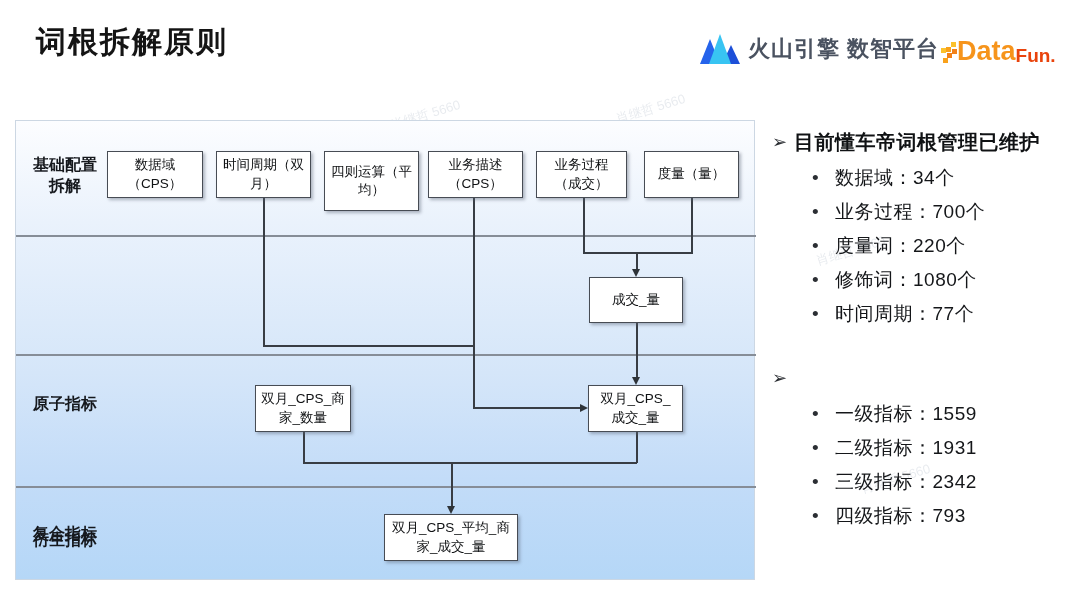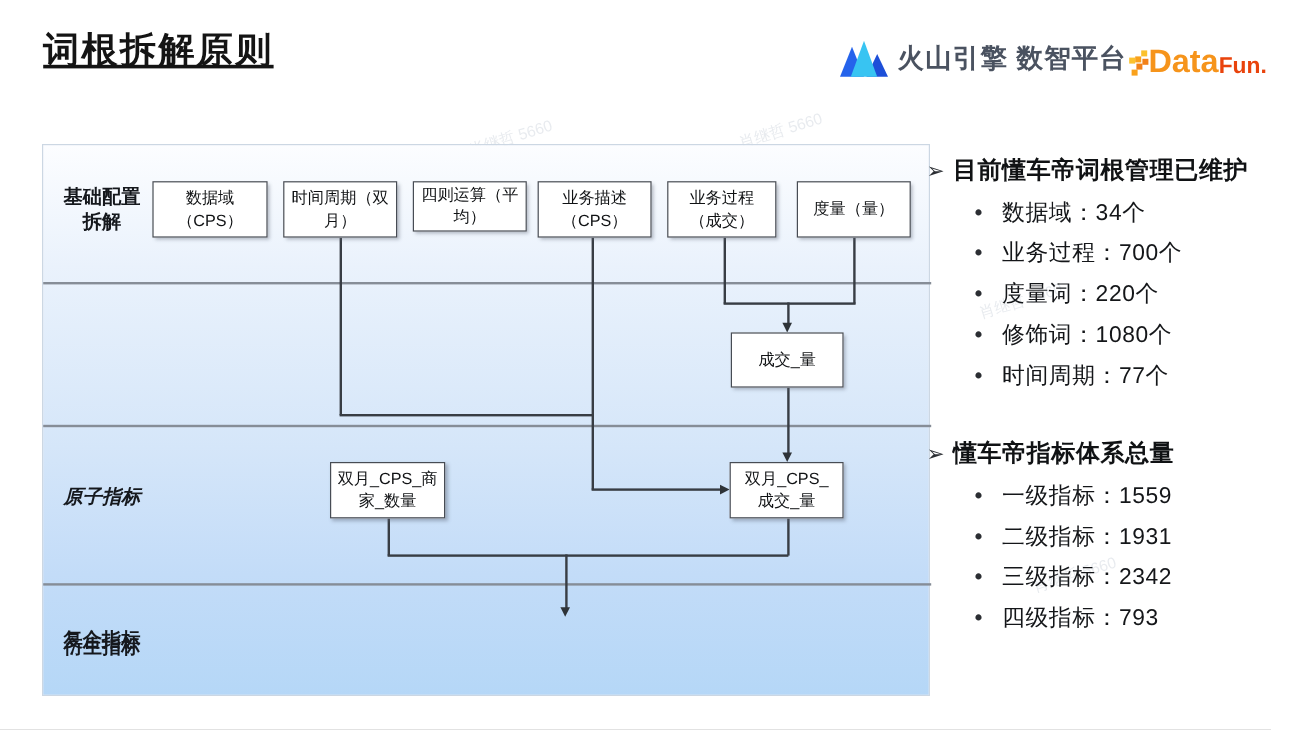--- a/index.html
+++ b/index.html
@@ -4,39 +4,38 @@
 <style>
   * { margin:0; padding:0; box-sizing:border-box; }
   body { background:#888; font-family:"Liberation Sans","DejaVu Sans",sans-serif; }
   .slide {
     position:relative; width:1080px; height:608px; background:#ffffff;
     overflow:hidden; margin:0 auto;
   }
   
   .slide-title {
     position:absolute; left:36px; top:22px; font-size:30px; font-weight:600;
-    color:#141414; letter-spacing:2px;text-decoration:underline;
+    color:#141414; letter-spacing:2px;
   }
   .volcano-logo { position:absolute; left:698px; top:32px; display:flex; align-items:center; gap:8px; }
   .volcano-text { font-size:22px; font-weight:700; color:#4a5260; letter-spacing:1px; white-space:nowrap; }
   .datafun-logo { position:absolute; left:940px; top:36px; display:flex; align-items:flex-end; }
   .df-dots { position:relative; width:16px; height:26px; margin-right:1px; }
   .df-dots::before {
     content:""; position:absolute; left:6px; top:6px; width:5px; height:5px; background:#f9a11b;
     box-shadow: 5px -5px 0 #fbc12d, -5px 1px 0 #fbc12d, 1px 6px 0 #f28118,
                 -3px 11px 0 #f9a11b, 6px 2px 0 #f28118;
   }
   .df-part1 { font-size:27px; font-weight:800; color:#f6941b; letter-spacing:0px; }
   .df-part2 { font-size:19px; font-weight:800; color:#e9430c; }
   
   .diagram {
     position:absolute; left:15px; top:120px; width:740px; height:460px;
     border:1px solid #ccd7e3;
     background:linear-gradient(180deg,#fcfdff 0%, #eaf2fc 22%, #d5e6f9 55%, #c3dcf8 78%, #b5d7f7 100%);
-    margin-left:20px;
   }
   .band-divider { position:absolute; left:0; width:740px; height:2px; background:#868d97; }
   .row-label { position:absolute; font-size:16px; font-weight:700; color:#15181d; line-height:21px; }
   .row-label-multiline { white-space:pre-line; text-align:center; width:74px; }
   .node {
     position:absolute; background:#ffffff; border:1px solid #474c54;
     box-shadow:2px 2px 3px rgba(90,100,118,0.45);
     display:flex; align-items:center; justify-content:center; text-align:center;
     font-size:13.5px; line-height:1.35; color:#101214; padding:2px 5px;
   }
@@ -108,21 +107,21 @@
 
   <div class="diagram">
 
     <div class="band-divider" style="top:114px;"></div>
     <div class="band-divider" style="top:233px;"></div>
     <div class="band-divider" style="top:365px;"></div>
 
     <div class="row-label row-label-multiline" style="left:12px; top:33px;">基础配置
 拆解</div>
 
-    <div class="row-label" style="left:17px; top:283px;font-style:italic;">原子指标</div>
+    <div class="row-label" style="left:17px; top:272px;">原子指标</div>
     <div class="row-label" style="left:17px; top:408px;">衍生指标</div>
 
     <div class="row-label" style="left:17px; top:402px;">复合指标</div>
 
     <div class="conn vline" style="left:567px; top:77px;  height:55px;"></div>
     <div class="conn vline" style="left:675px; top:77px;  height:55px;"></div>
     <div class="conn hline" style="left:567px; top:131px; width:110px;"></div>
     <div class="conn vline" style="left:620px; top:131px; height:19px;"></div>
     <div class="arrow-down" style="left:616px; top:148px;"></div>
 
@@ -136,50 +135,50 @@
     <div class="arrow-right" style="left:564px; top:283px;"></div>
 
     <div class="conn vline" style="left:287px; top:311px; height:31px;"></div>
     <div class="conn vline" style="left:620px; top:311px; height:31px;"></div>
     <div class="conn hline" style="left:287px; top:341px; width:334px;"></div>
     <div class="conn vline" style="left:435px; top:341px; height:45px;"></div>
     <div class="arrow-down" style="left:431px; top:385px;"></div>
 
     <div class="node" style="left:91px;  top:30px; width:96px; height:47px;">数据域（CPS）</div>
     <div class="node" style="left:200px; top:30px; width:95px; height:47px;">时间周期（双月）</div>
-    <div class="node" style="left:308px; top:30px; width:95px; height:42px;">四则运算（平均）</div>
+    <div class="node" style="left:308px; top:30px; width:95px; height:60px;">四则运算（平均）</div>
     <div class="node" style="left:412px; top:30px; width:95px; height:47px;">业务描述（CPS）</div>
     <div class="node" style="left:520px; top:30px; width:91px; height:47px;">业务过程（成交）</div>
     <div class="node" style="left:628px; top:30px; width:95px; height:47px;">度量（量）</div>
 
     <div class="node" style="left:573px; top:156px; width:94px; height:46px;">成交_量</div>
 
     <div class="node" style="left:239px; top:264px; width:96px; height:47px;">双月_CPS_商家_数量</div>
     <div class="node" style="left:572px; top:264px; width:95px; height:47px;">双月_CPS_成交_量</div>
 
+    <div class="node" style="left:368px; top:393px; width:134px; height:47px;">双月_CPS_平均_商家_成交_量</div>
   </div>
 
   <div class="panel-section" style="top:130px;">
     <div class="panel-heading">
       <span class="panel-marker">➢</span>
       <span class="panel-heading-text">目前懂车帝词根管理已维护</span>
     </div>
     <ul class="panel-items">
       <li>数据域：34个</li>
       <li>业务过程：700个</li>
       <li>度量词：220个</li>
       <li>修饰词：1080个</li>
       <li>时间周期：77个</li>
     </ul>
   </div>
 
   <div class="panel-section" style="top:366px;">
     <div class="panel-heading">
       <span class="panel-marker">➢</span>
-      <span class="panel-heading-text">懂车帝指标体系总量</span>
     </div>
     <ul class="panel-items">
       <li>一级指标：1559</li>
       <li>二级指标：1931</li>
       <li>三级指标：2342</li>
       <li>四级指标：793</li>
     </ul>
   </div>
 
 </div>

